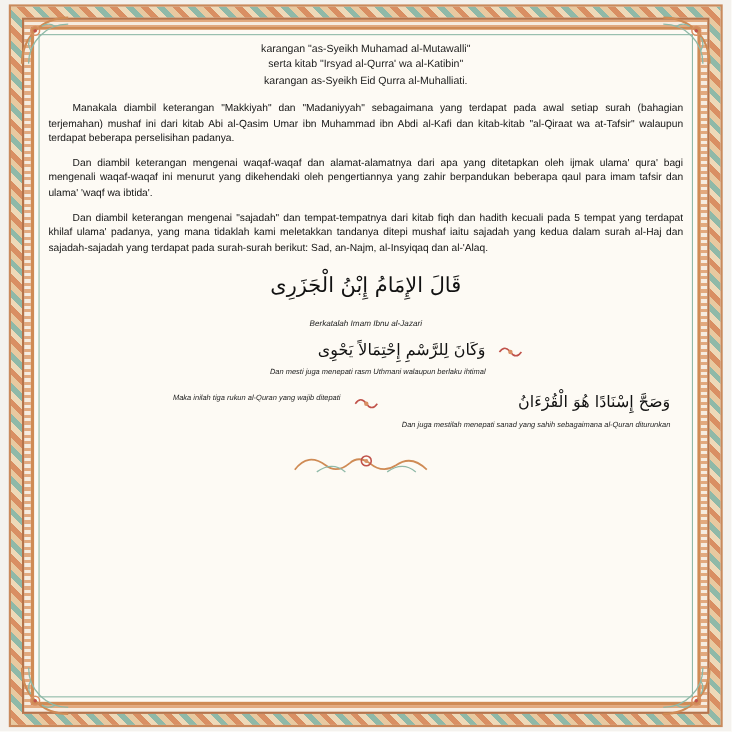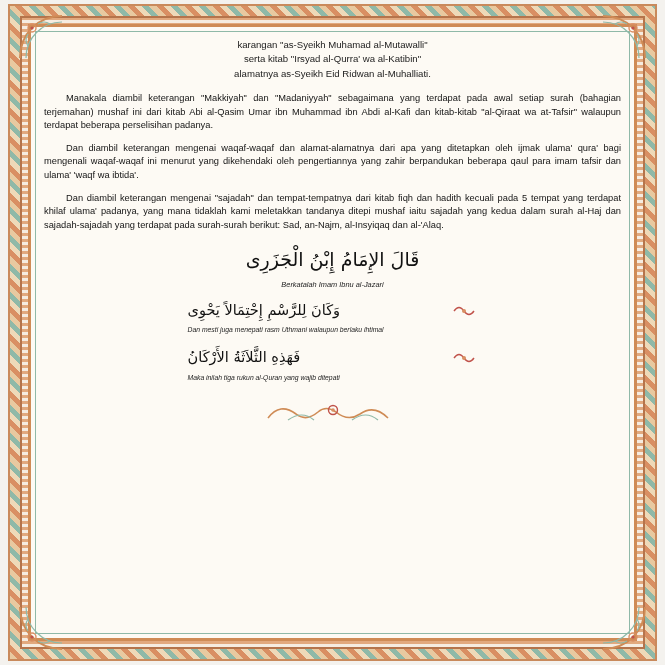--- a/index.html
+++ b/index.html
@@ -117,39 +117,39 @@
     font-size: 19px;
     color: #111;
     direction: rtl;
     line-height: 1.5;
   }
   .arabic-title-caption {
     text-align: center;
     font-size: 7.4px;
     font-style: italic;
     color: #222;
-    margin-top: 6px;
+    margin-top: 15px;
   }
 
   .couplet-grid {
     margin-top: 10px;
     display: flex;
     flex-direction: column;
     gap: 12px;
   }
   .couplet-row {
     display: flex;
     flex-direction: row-reverse;
     justify-content: center;
     align-items: flex-start;
     gap: 10px;
   }
   .hemistich {
     width: 44%;
-    text-align: left;
+    text-align: right;
   }
   .hemistich .ar {
     font-family: "DejaVu Sans", sans-serif;
     font-size: 14.5px;
     direction: rtl;
     color: #111;
     line-height: 1.6;
   }
   .hemistich .tr {
     font-size: 6.8px;
@@ -221,21 +221,21 @@
       <path d="M20 10 q6 -4 12 0" fill="none" stroke="#8fb9a8" stroke-width="1.2"></path>
       <path d="M10 20 q-4 6 0 12" fill="none" stroke="#8fb9a8" stroke-width="1.2"></path>
     </svg>
   </div>
 
   <div class="content">
 
     <div class="head-block">
       <span class="head-line">karangan "as-Syeikh Muhamad al-Mutawalli"</span>
       <span class="head-line">serta kitab "Irsyad al-Qurra' wa al-Katibin"</span>
-      <span class="head-line">alamatnya as-Syeikh Eid Ridwan al-Muhalliati.</span>
+      <span class="head-line">karangan as-Syeikh Eid Qurra al-Muhalliati.</span>
     </div>
 
     <p class="body-par">Manakala diambil keterangan "Makkiyah" dan "Madaniyyah" sebagaimana yang terdapat pada awal setiap surah (bahagian terjemahan) mushaf ini dari kitab Abi al-Qasim Umar ibn Muhammad ibn Abdi al-Kafi dan kitab-kitab "al-Qiraat wa at-Tafsir" walaupun terdapat beberapa perselisihan padanya.</p>
     <p class="body-par">Dan diambil keterangan mengenai waqaf-waqaf dan alamat-alamatnya dari apa yang ditetapkan oleh ijmak ulama' qura' bagi mengenali waqaf-waqaf ini menurut yang dikehendaki oleh pengertiannya yang zahir berpandukan beberapa qaul para imam tafsir dan ulama' 'waqf wa ibtida'.</p>
     <p class="body-par">Dan diambil keterangan mengenai "sajadah" dan tempat-tempatnya dari kitab fiqh dan hadith kecuali pada 5 tempat yang terdapat khilaf ulama' padanya, yang mana tidaklah kami meletakkan tandanya ditepi mushaf iaitu sajadah yang kedua dalam surah al-Haj dan sajadah-sajadah yang terdapat pada surah-surah berikut: Sad, an-Najm, al-Insyiqaq dan al-'Alaq.</p>
 
     <div class="arabic-title">قَالَ الإِمَامُ إِبْنُ الْجَزَرِى</div>
     <div class="arabic-title-caption">Berkatalah Imam Ibnu al-Jazari</div>
 
     <div class="couplet-grid">
@@ -247,28 +247,31 @@
             <circle cx="12" cy="8" r="2" fill="#d98f63"></circle>
           </svg>
         </div>
         <div class="hemistich">
           <div class="ar">وَكَانَ لِلرَّسْمِ إِحْتِمَالاً يَحْوِى</div>
           <div class="tr">Dan mesti juga menepati rasm Uthmani walaupun berlaku ihtimal</div>
         </div>
       </div>
 
       <div class="couplet-row">
+        <div class="hemistich">
+          <div class="ar">وَصَحَّ إِسْنَادًا هُوَ الْقُرْءَانُ</div>
+          <div class="tr">Dan juga mestilah menepati sanad yang sahih sebagaimana al-Quran diturunkan</div>
+        </div>
         <div class="ornament-mid">
           <svg width="24" height="16" viewBox="0 0 24 16">
             <path d="M2 8 q5 -7 10 0 q5 7 10 0" fill="none" stroke="#c0524a" stroke-width="1.4"></path>
             <circle cx="12" cy="8" r="2" fill="#d98f63"></circle>
           </svg>
         </div>
         <div class="hemistich">
-          <div class="ar">فَهَذِهِ الثَّلاَثَةُ الأَرْكَانُ</div>
           <div class="tr">Maka inilah tiga rukun al-Quran yang wajib ditepati</div>
         </div>
       </div>
 
     </div>
 
     <div class="bottom-ornament">
       <svg width="150" height="30" viewBox="0 0 150 30">
         <path d="M10 20 q12 -16 28 -4 q10 8 22 -2 q8 -7 18 0 q12 10 24 2 q14 -10 28 4" fill="none" stroke="#cf8b55" stroke-width="1.6"></path>
         <path d="M30 22 q14 -10 26 0" fill="none" stroke="#8fb9a8" stroke-width="1.2"></path>

